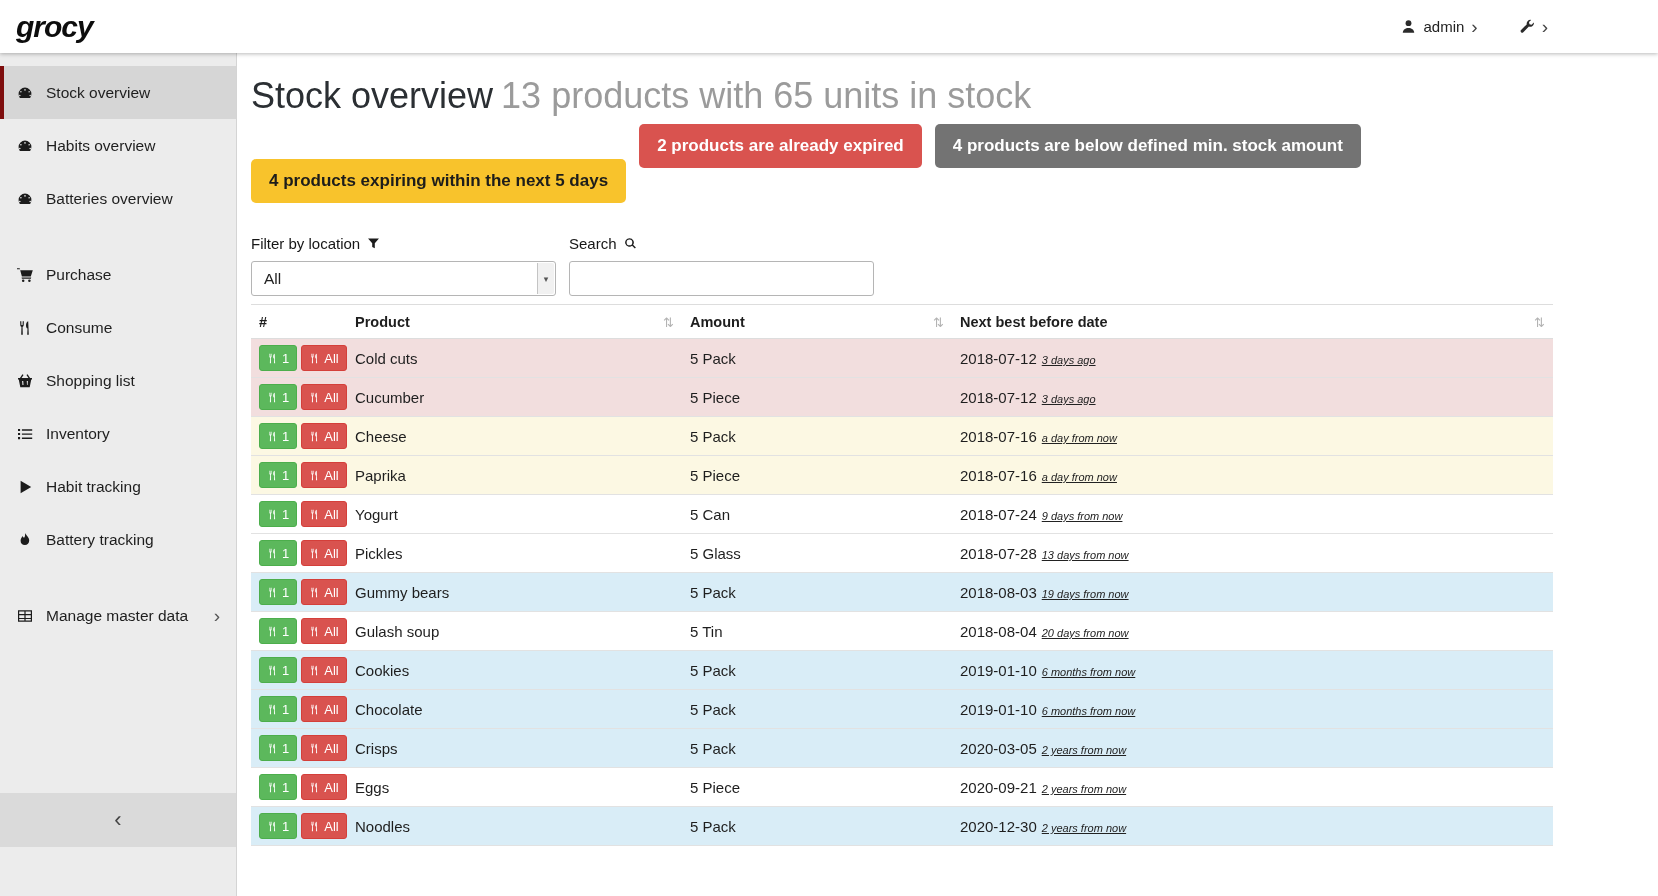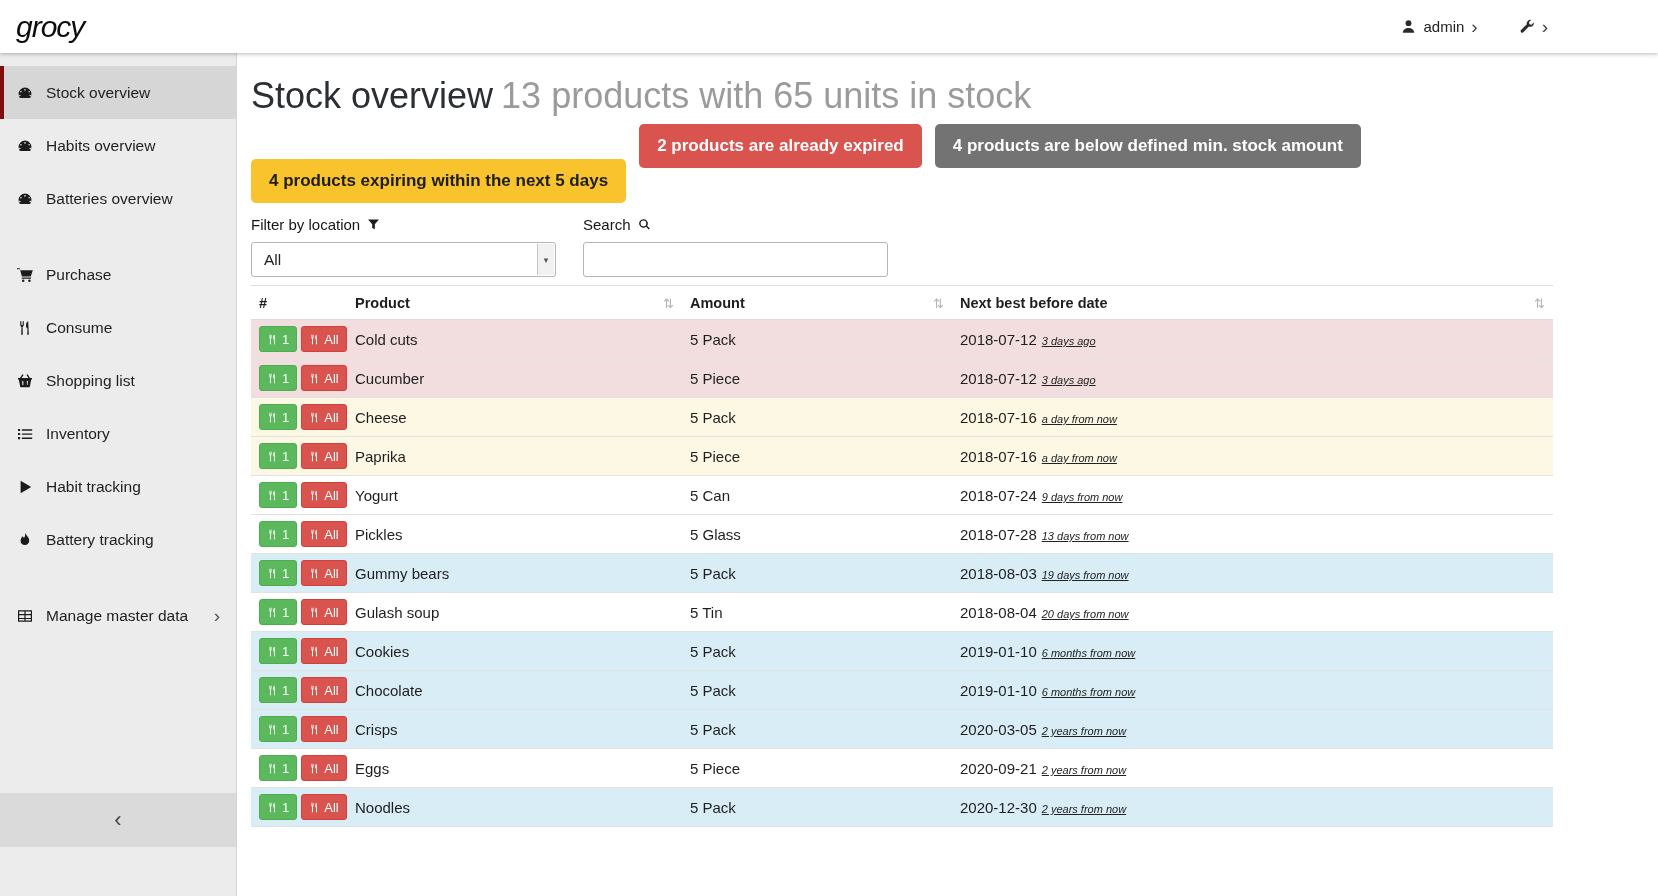--- a/index.html
+++ b/index.html
@@ -9,21 +9,21 @@
     background: #fff; color: #212121; position: relative; overflow: hidden;
   }
   [data-interactable="true"] { cursor: pointer; }
 
   
   .topbar {
     position: absolute; top: 0; left: 0; right: 0; height: 53px;
     background: #fff; display: flex; align-items: center; justify-content: space-between;
     padding: 0 110px 0 16px; box-shadow: 0 1px 4px rgba(0,0,0,.28); z-index: 20;
   }
-  .logo { font-size: 30px; font-weight: 400; font-style: italic; letter-spacing: -1px; color: #0d0d0d; }
+  .logo { font-size: 30px; font-weight: 700; font-style: italic; letter-spacing: -1px; color: #0d0d0d; }
   .topbar-right { display: flex; align-items: center; gap: 42px; }
   .topbar-group { display: flex; align-items: center; gap: 7px; font-size: 15px; color: #222; }
   .tb-icon svg { width: 15px; height: 15px; fill: #2b2b2b; display: block; }
   .tb-chevron { font-size: 19px; color: #444; line-height: 1; }
 
   
   .sidebar {
     position: absolute; top: 53px; bottom: 0; left: 0; width: 237px;
     background: #ececec; border-right: 1px solid #d4d4d4; z-index: 10;
   }
@@ -51,21 +51,21 @@
   }
   .page-title { font-size: 36px; font-weight: 500; color: #2b2f33; line-height: 1.15; }
   .page-subtitle { color: #9b9b9b; font-weight: 400; margin-left: 8px; }
 
   .badges { display: flex; gap: 13px; margin-top: 8px; }
   .status-badge {
     height: 44px; line-height: 44px; padding: 0 18px; border-radius: 5px;
     font-size: 17px; font-weight: 700; white-space: nowrap;
   }
 
-  .controls { display: flex; gap: 27px; margin-top: 13px; }
+  .controls { display: flex; gap: 13px; margin-top: 32px; }
   .control { width: 305px; }
   .control-label { display: flex; align-items: center; gap: 7px; font-size: 15px; color: #161616; margin-bottom: 9px; }
   .label-icon svg { width: 13px; height: 13px; fill: #1c1c1c; display: block; }
   .select-box {
     position: relative; height: 35px; border: 1px solid #b5b5b5; border-radius: 3px;
     background: #fff; display: flex; align-items: center; padding-left: 12px; font-size: 15.5px;
   }
   .select-arrow {
     position: absolute; right: 1px; top: 1px; bottom: 1px; width: 17px;
     background: #f1f1f1; border-left: 1px solid #c4c4c4;

